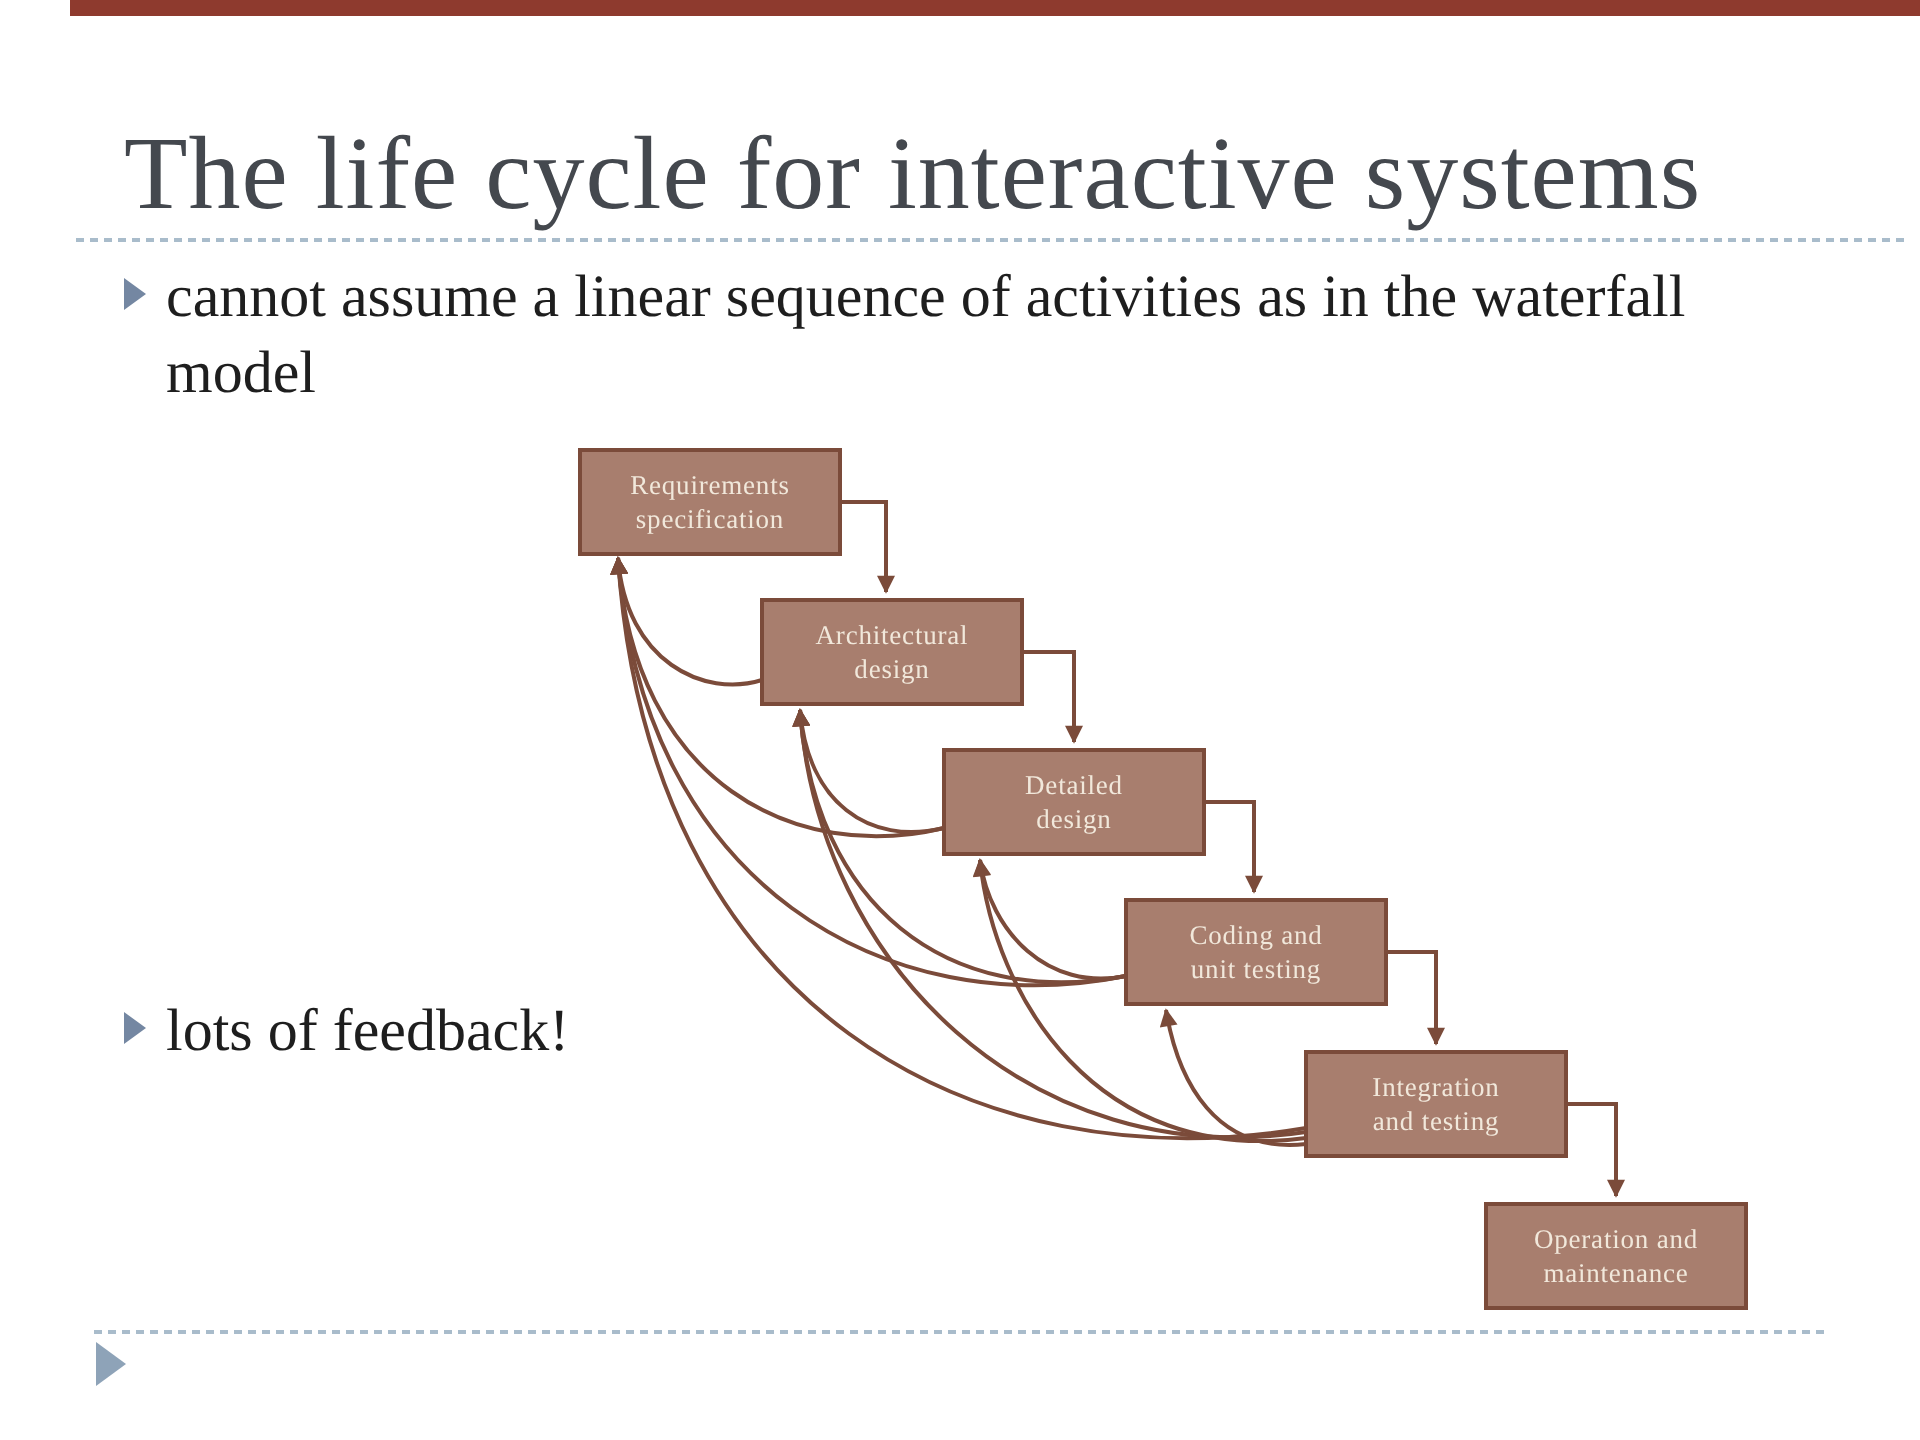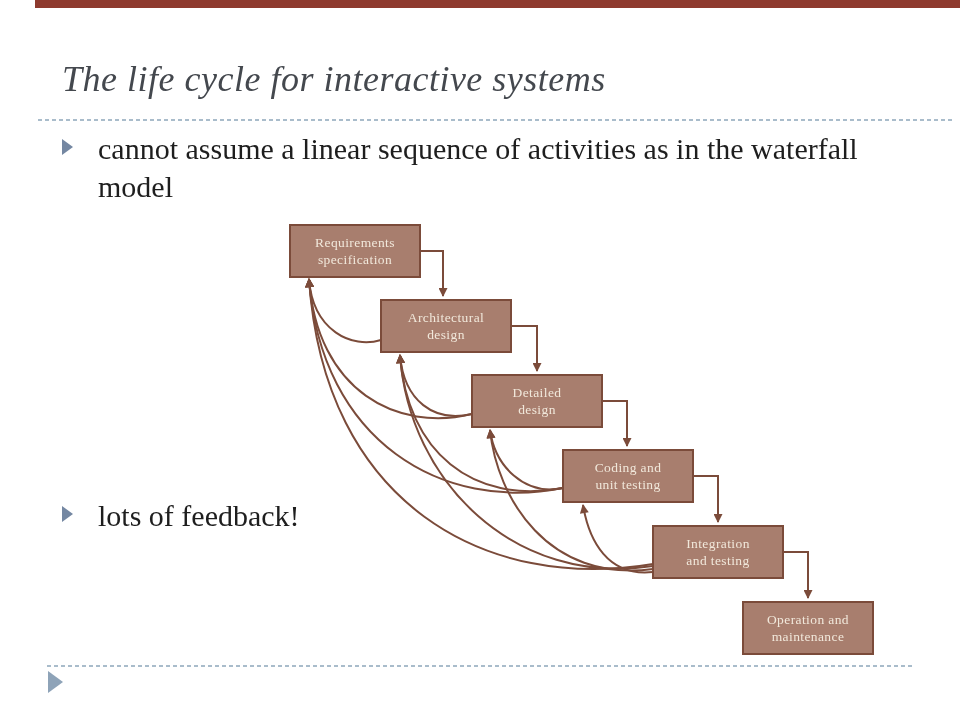--- a/index.html
+++ b/index.html
@@ -7,32 +7,31 @@
     position:relative; width:960px; height:720px; margin:0 auto;
     background:#ffffff; overflow:hidden;
     font-family:"Liberation Serif","DejaVu Serif",serif;
   }
   .top-bar {
     position:absolute; top:0; left:35px; right:0; height:8px;
     background:#8E3A2E;
   }
   .title {
     position:absolute; top:58px; left:62px; margin:0;
-    font-size:36px; font-weight:normal; color:#44484E; letter-spacing:0.5px;
+    font-size:52px; font-weight:normal; color:#44484E; letter-spacing:0.5px;
     white-space:nowrap;
-    font-style:italic;
   }
   .dashed-rule {
     position:absolute; height:2px;
     background:repeating-linear-gradient(90deg,#A9BCCB 0 4px,transparent 4px 7px);
   }
   .rule-top { top:119px; left:38px; right:6px; }
   .rule-bottom { top:665px; left:47px; width:866px; }
   .bullet {
-    position:absolute; left:62px; display:flex; align-items:flex-start; gap:25px;
+    position:absolute; left:62px; display:flex; align-items:flex-start; gap:10px;
   }
   .bullet-1 { top:130px; }
   .bullet-2 { top:497px; }
   .tri {
     flex:0 0 auto; width:0; height:0; margin-top:9px;
     border-left:11px solid #7487A2;
     border-top:8px solid transparent;
     border-bottom:8px solid transparent;
   }
   .bullet p {

